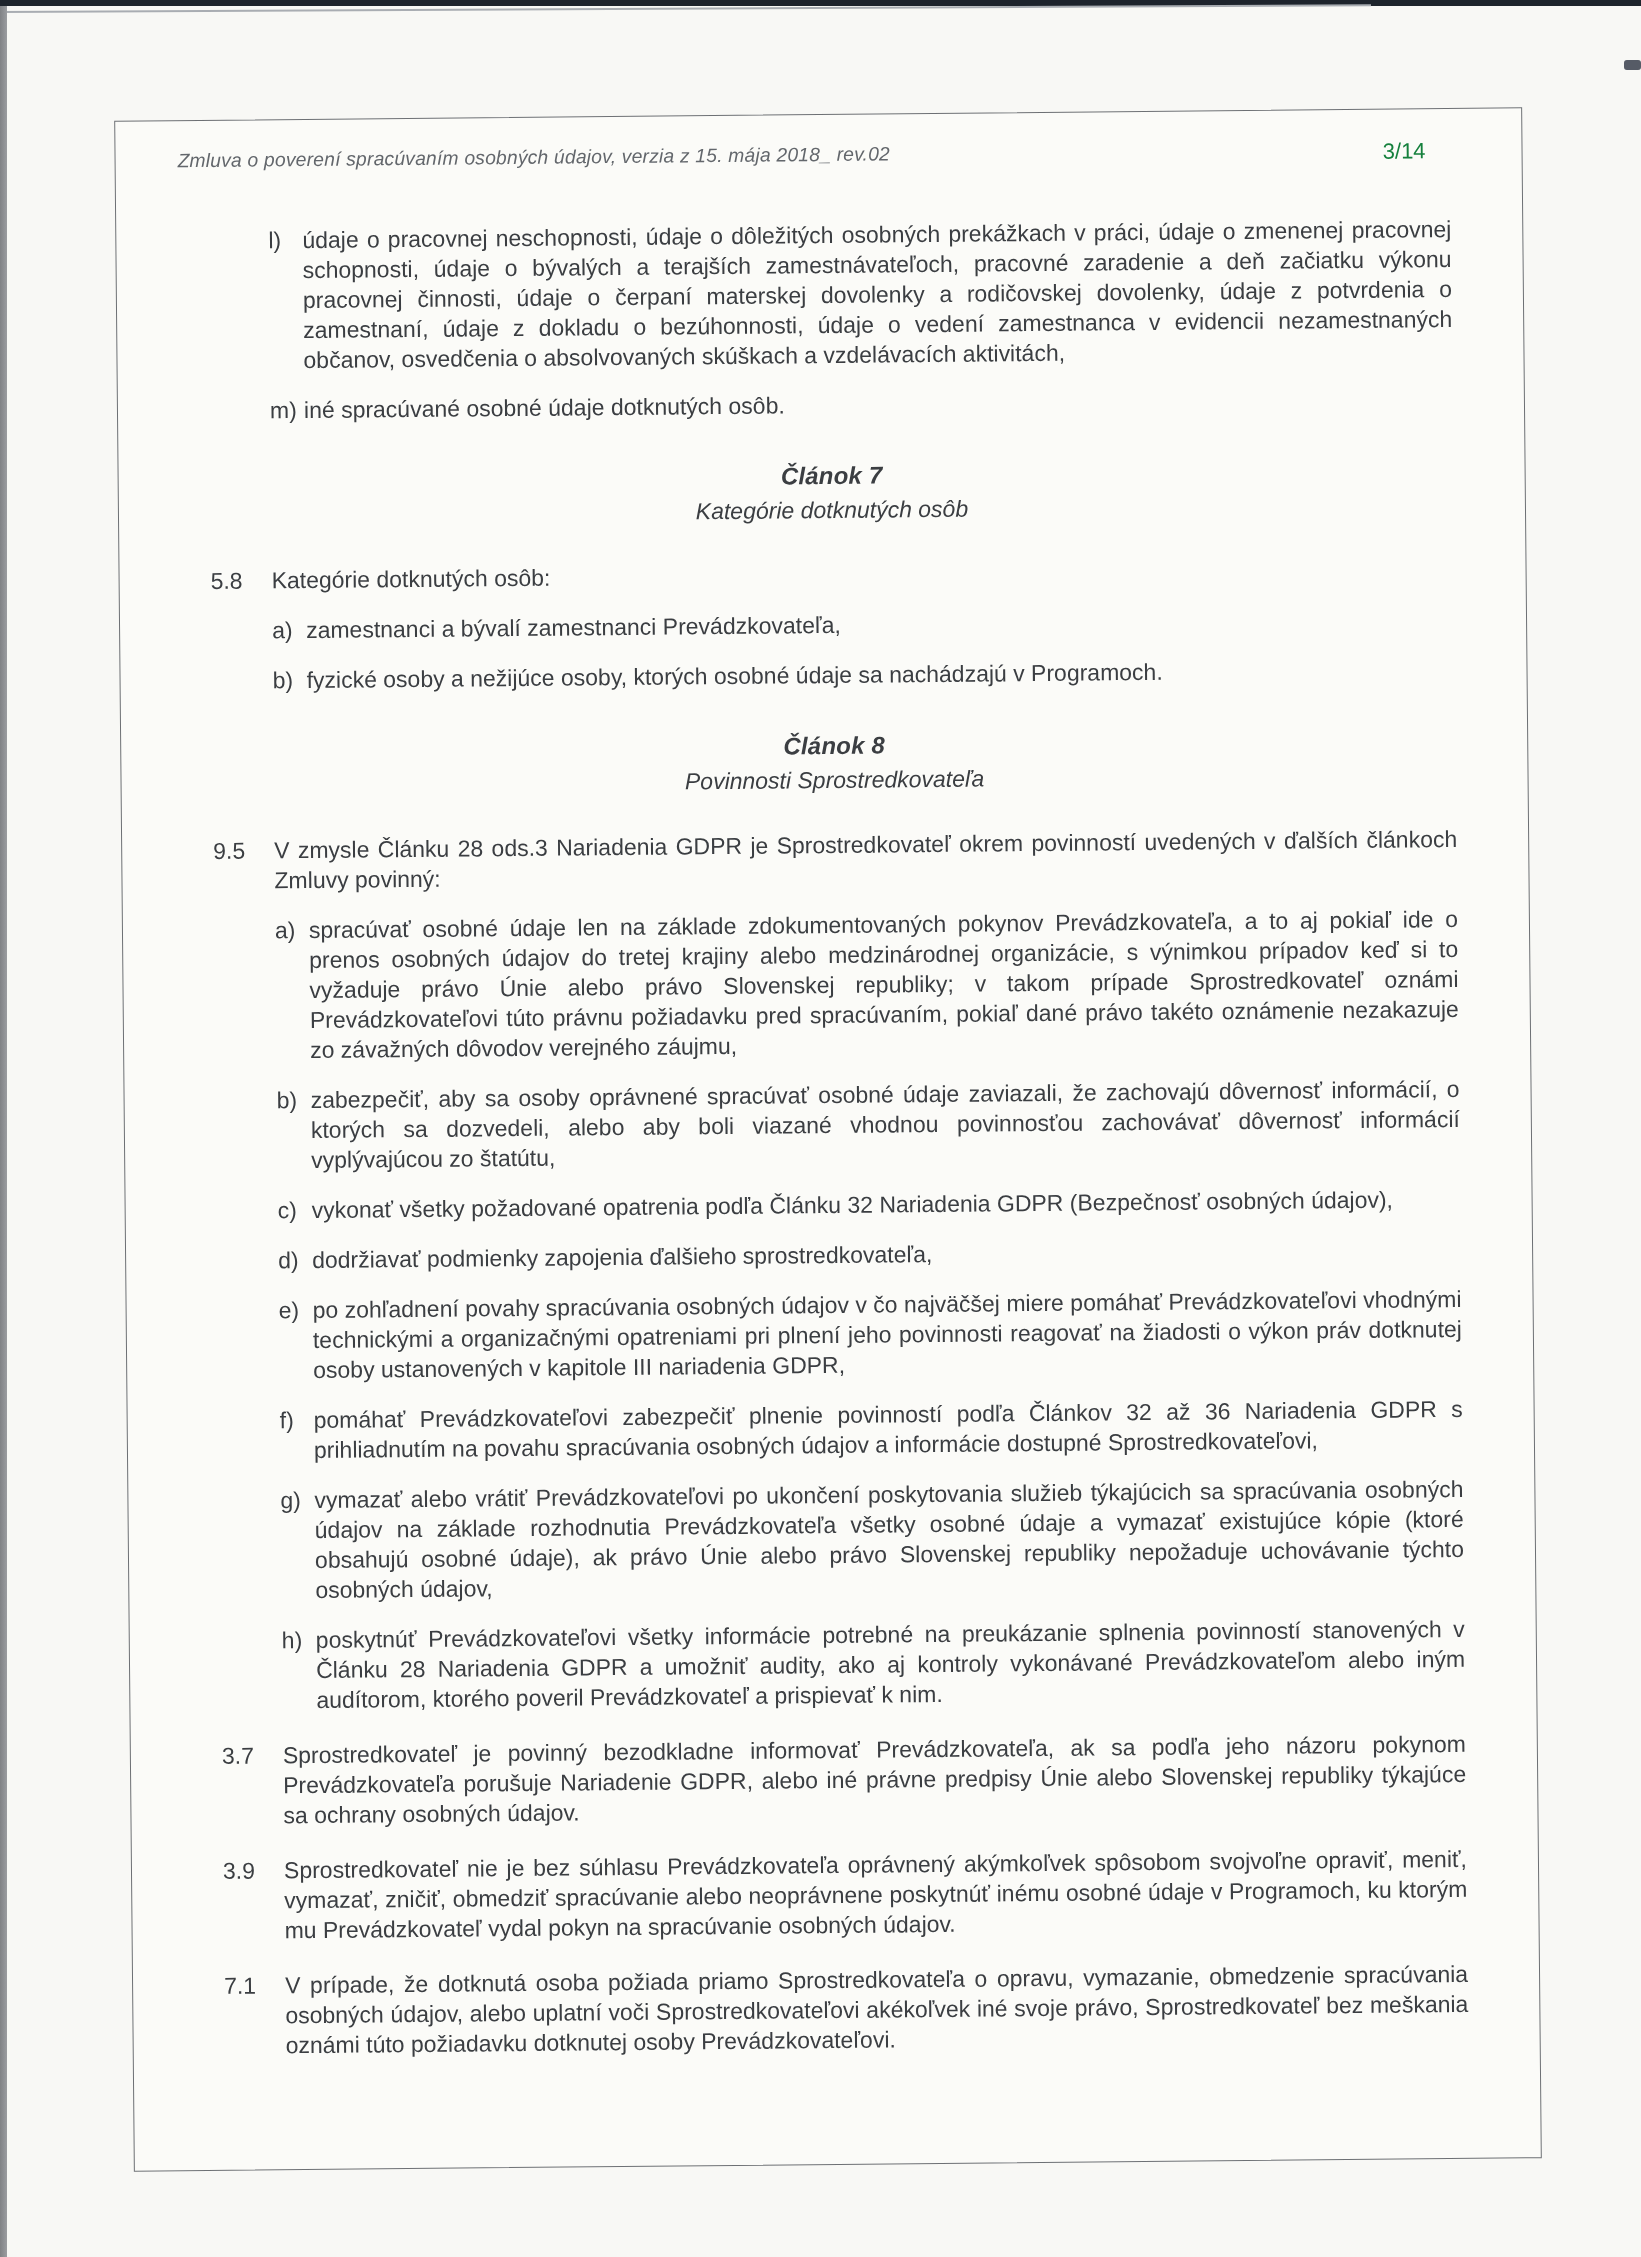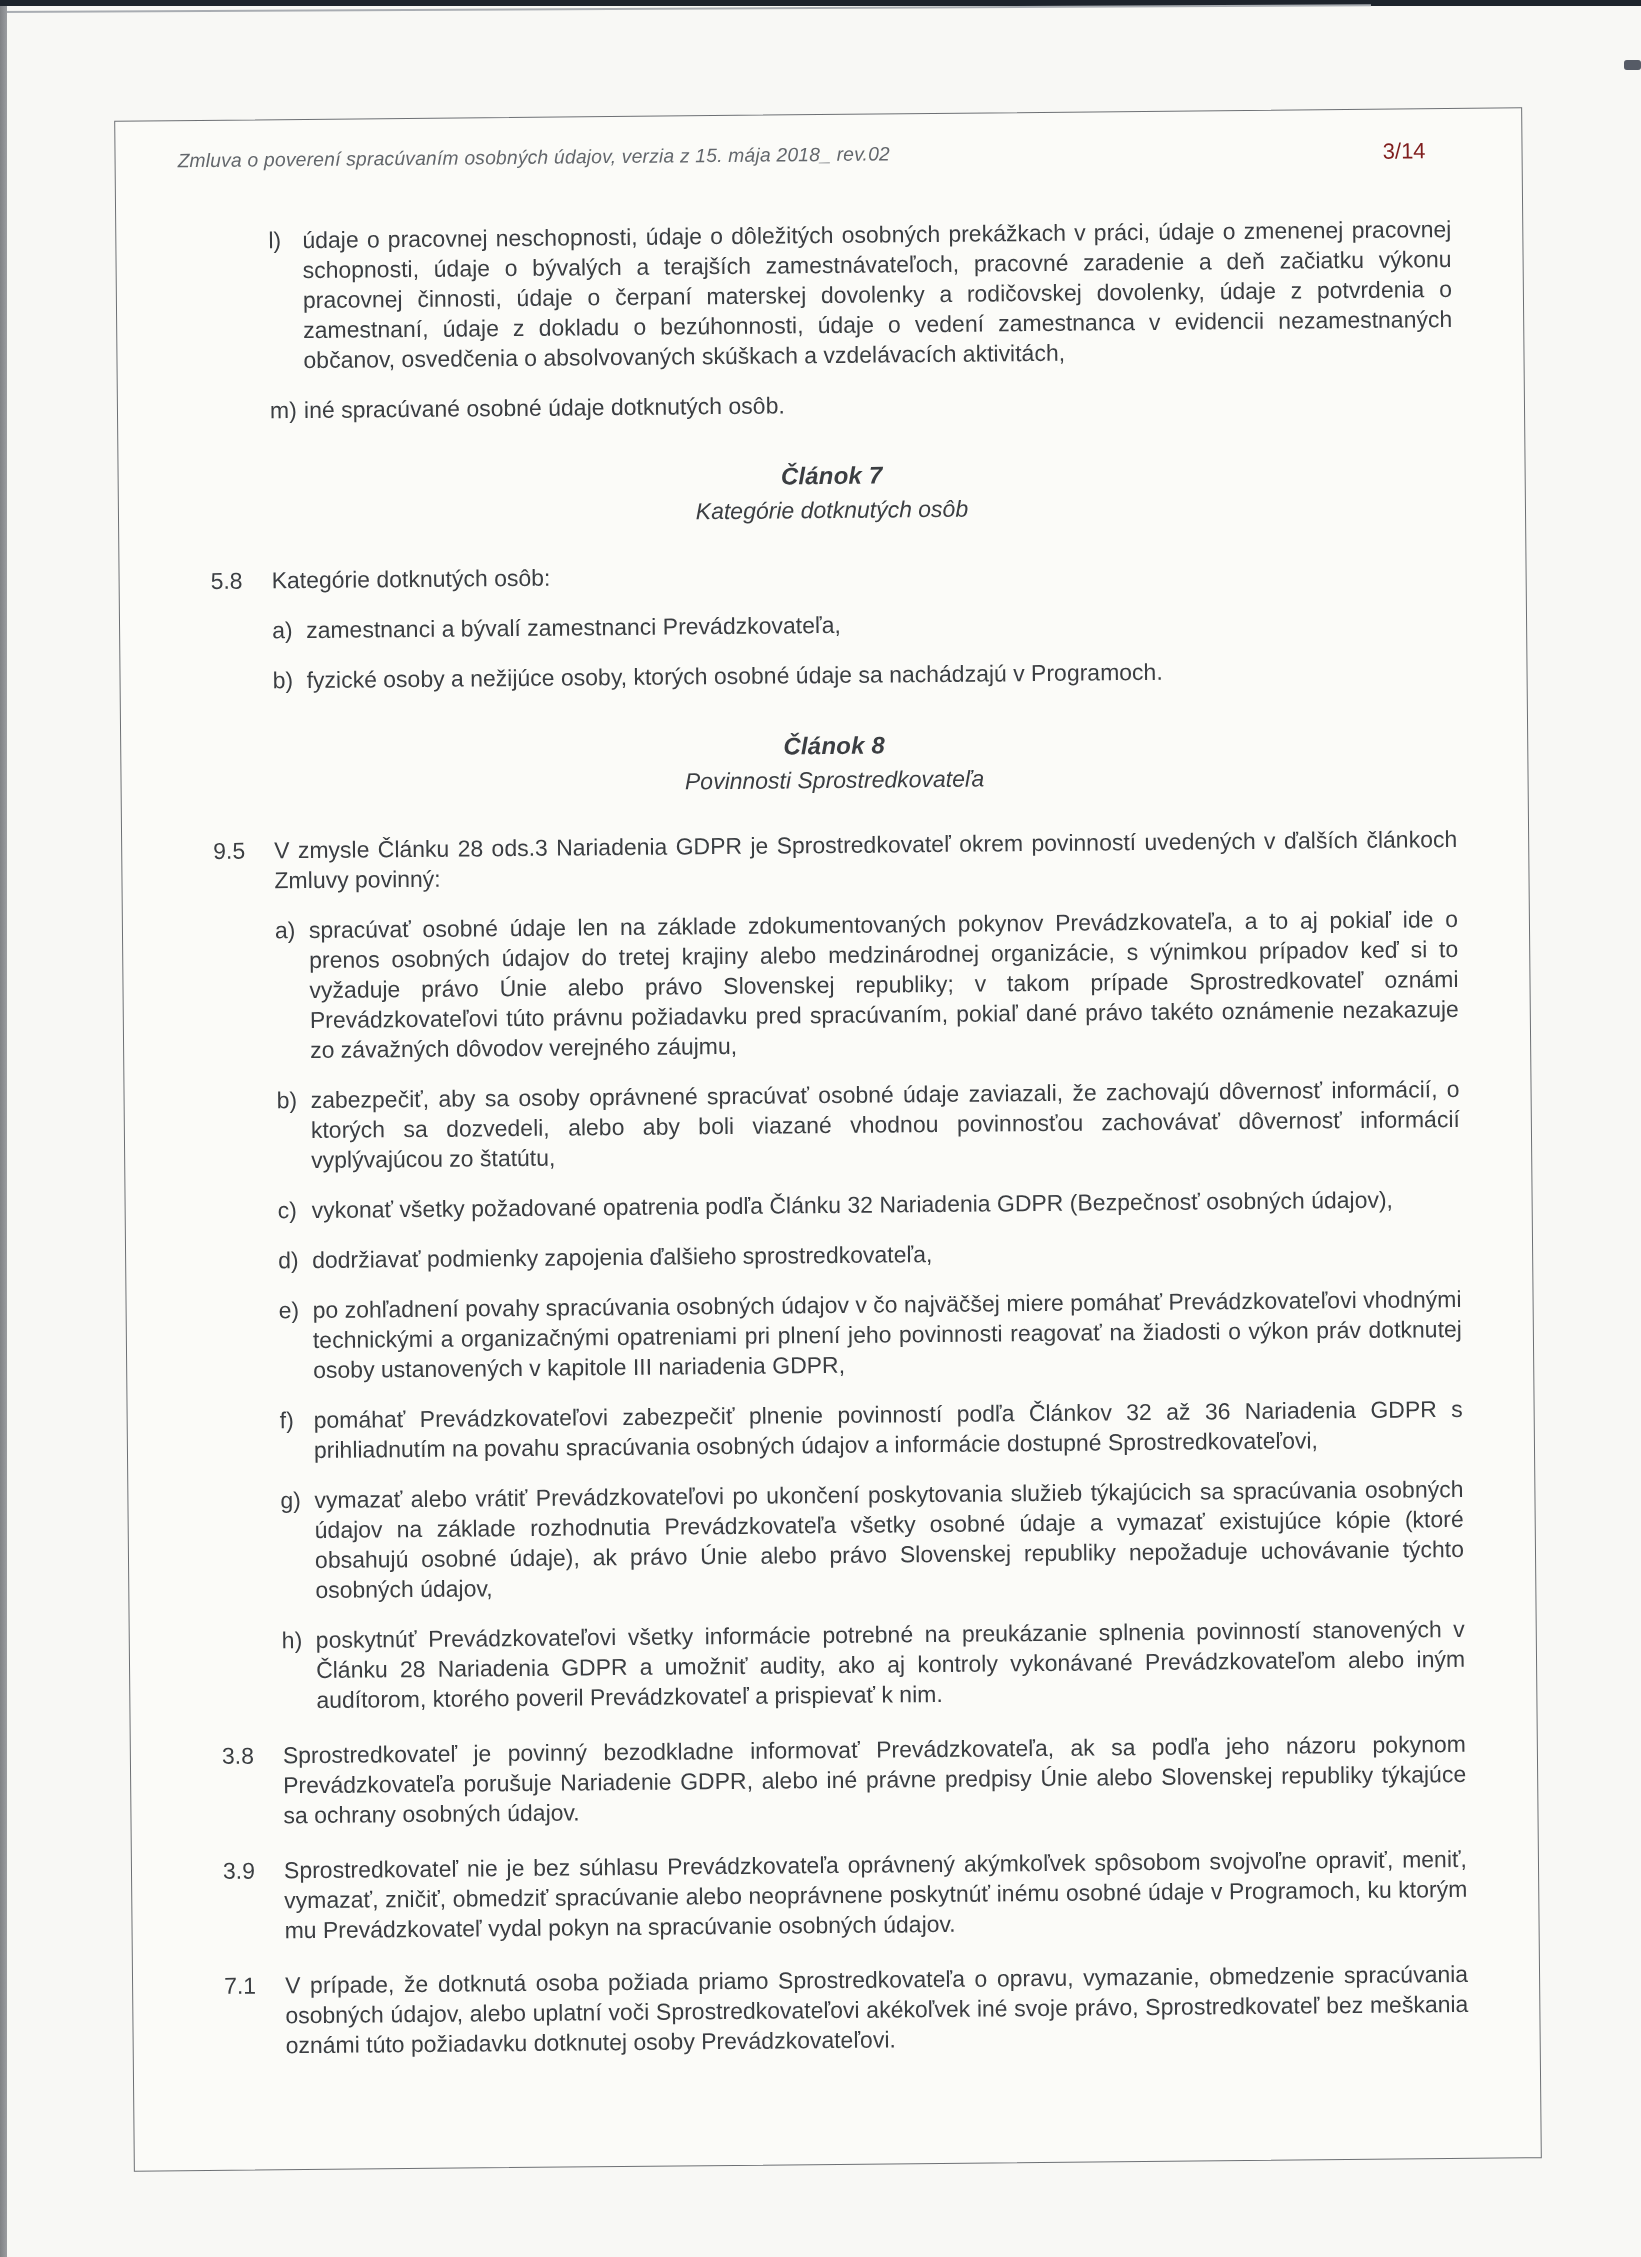--- a/index.html
+++ b/index.html
@@ -20,21 +20,21 @@
     position:absolute;left:124px;top:114px;width:1408px;height:2051px;
     border:1.4px solid #6d7074;background:#fbfbf8;
     transform:rotate(-0.55deg);transform-origin:center;
     overflow:hidden;
     box-sizing:border-box;
   }
   .frame-inner{padding:29px 71px 0 62px;}
 
   .doc-header{display:flex;justify-content:space-between;align-items:flex-start;}
   .doc-header .h-title{font-style:italic;font-size:19.3px;color:#63676c;letter-spacing:0.2px;}
-  .doc-header .h-page{font-size:22px;color:#7f1d1d;margin-right:25px;}
+  .doc-header .h-page{font-size:22px;color:#15803d;margin-right:25px;}
 
   .doc-body{padding:25px 0 0 29px;font-size:23px;line-height:30px;}
   .doc-body .txt{text-align:justify;}
 
   
   .sub{display:grid;grid-template-columns:34px 1fr;margin:20px 0 0 61px;}
   .sub .lbl{white-space:nowrap;}
 
   
   .sec{display:grid;grid-template-columns:61px 1fr;margin:25px 0 0 0;}
@@ -127,21 +127,21 @@
       <div class="sub">
         <div class="lbl">g)</div>
         <div class="txt">vymazať alebo vrátiť Prevádzkovateľovi po ukončení poskytovania služieb týkajúcich sa spracúvania osobných údajov na základe rozhodnutia Prevádzkovateľa všetky osobné údaje a vymazať existujúce kópie (ktoré obsahujú osobné údaje), ak právo Únie alebo právo Slovenskej republiky nepožaduje uchovávanie týchto osobných údajov,</div>
       </div>
       <div class="sub">
         <div class="lbl">h)</div>
         <div class="txt">poskytnúť Prevádzkovateľovi všetky informácie potrebné na preukázanie splnenia povinností stanovených v Článku 28 Nariadenia GDPR a umožniť audity, ako aj kontroly vykonávané Prevádzkovateľom alebo iným audítorom, ktorého poveril Prevádzkovateľ a prispievať k nim.</div>
       </div>
 
       <div class="sec">
-        <div class="lbl">3.8</div>
+        <div class="lbl">3.7</div>
         <div class="txt">Sprostredkovateľ je povinný bezodkladne informovať Prevádzkovateľa, ak sa podľa jeho názoru pokynom Prevádzkovateľa porušuje Nariadenie GDPR, alebo iné právne predpisy Únie alebo Slovenskej republiky týkajúce sa ochrany osobných údajov.</div>
       </div>
       <div class="sec">
         <div class="lbl">3.9</div>
         <div class="txt">Sprostredkovateľ nie je bez súhlasu Prevádzkovateľa oprávnený akýmkoľvek spôsobom svojvoľne opraviť, meniť, vymazať, zničiť, obmedziť spracúvanie alebo neoprávnene poskytnúť inému osobné údaje v Programoch, ku ktorým mu Prevádzkovateľ vydal pokyn na spracúvanie osobných údajov.</div>
       </div>
       <div class="sec">
         <div class="lbl">7.1</div>
         <div class="txt">V prípade, že dotknutá osoba požiada priamo Sprostredkovateľa o opravu, vymazanie, obmedzenie spracúvania osobných údajov, alebo uplatní voči Sprostredkovateľovi akékoľvek iné svoje právo, Sprostredkovateľ bez meškania oznámi túto požiadavku dotknutej osoby Prevádzkovateľovi.</div>
       </div>

